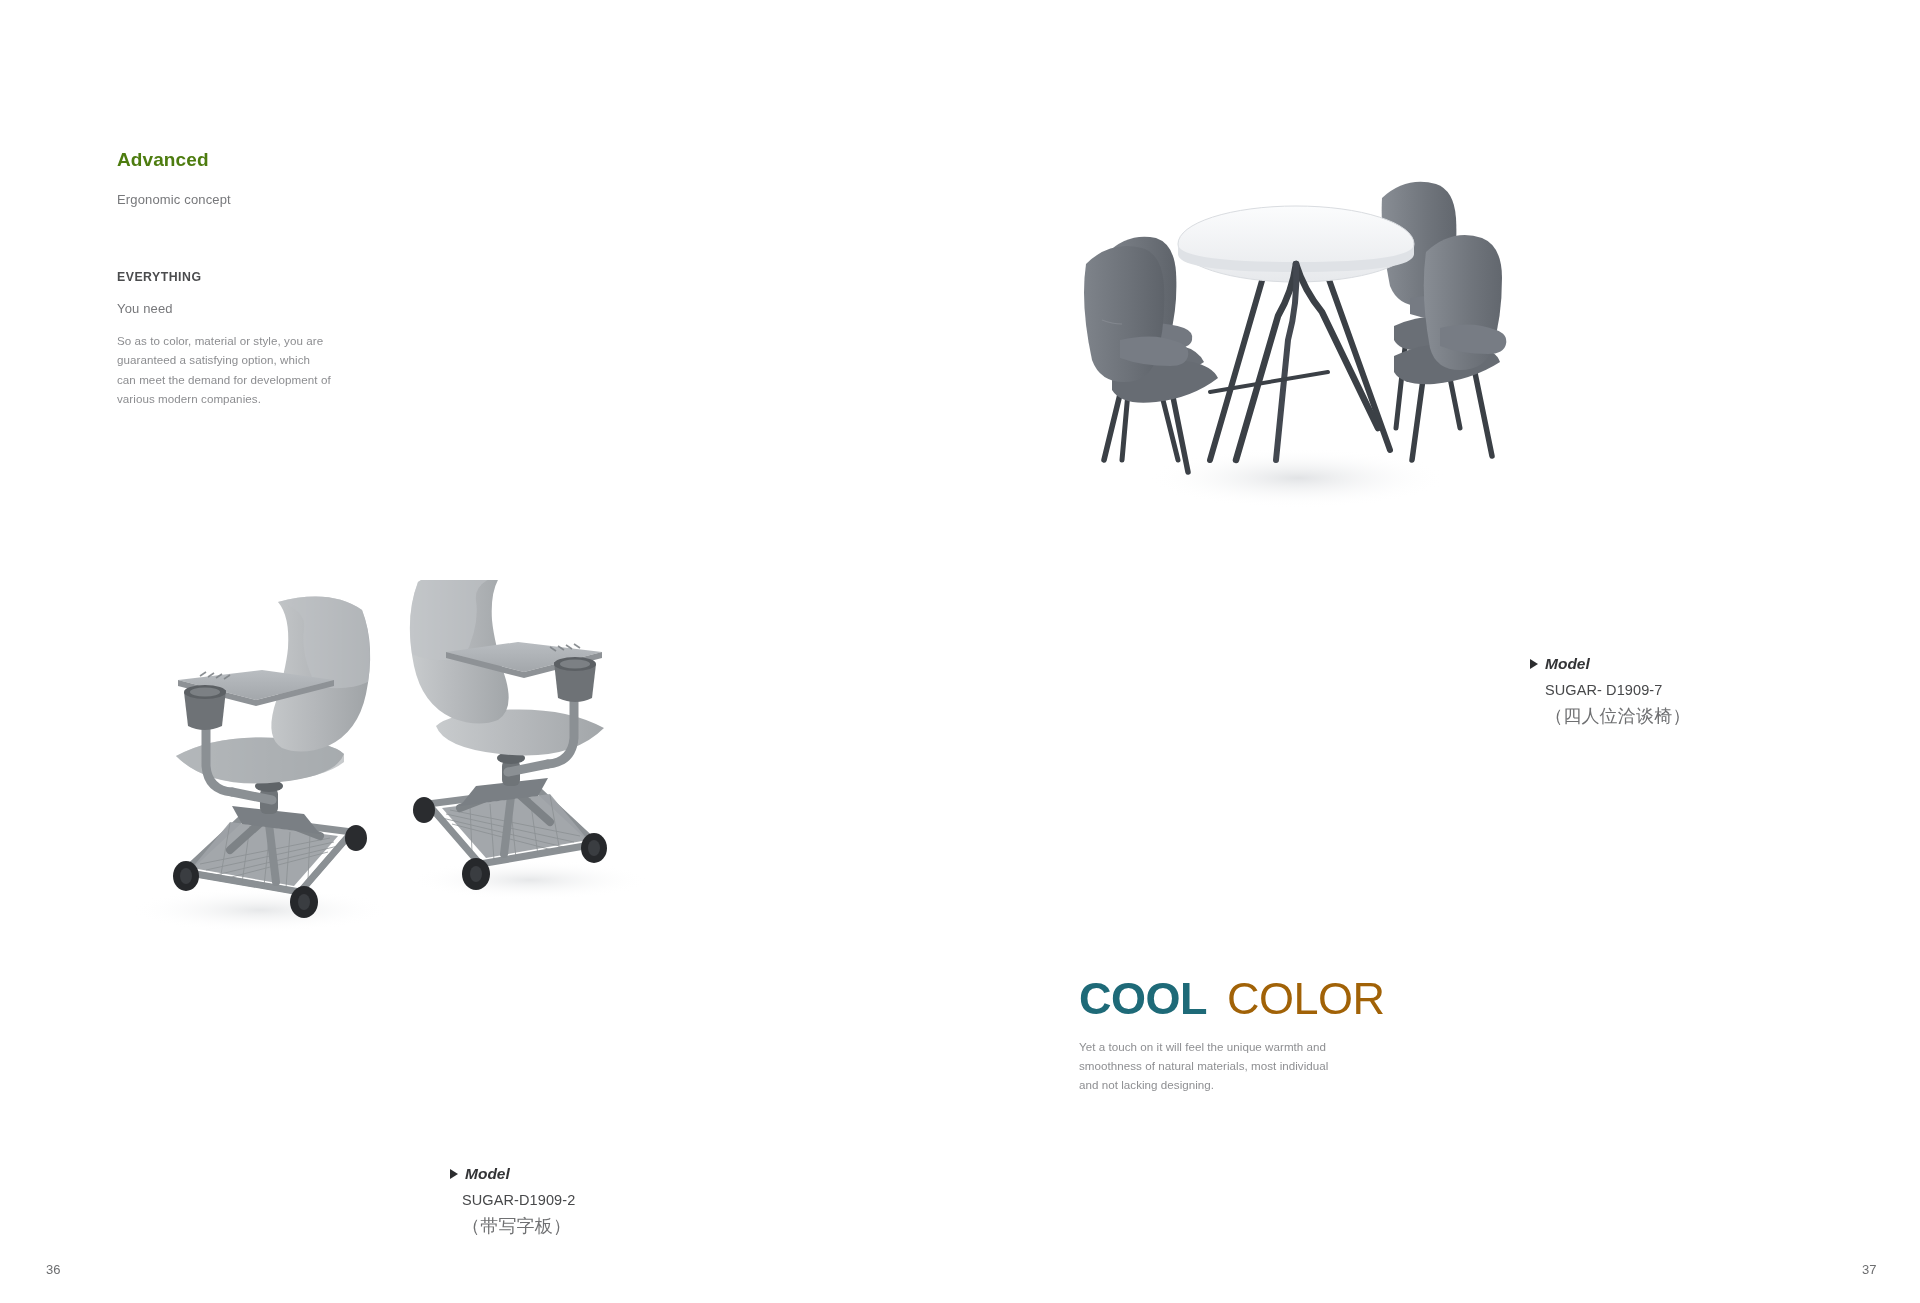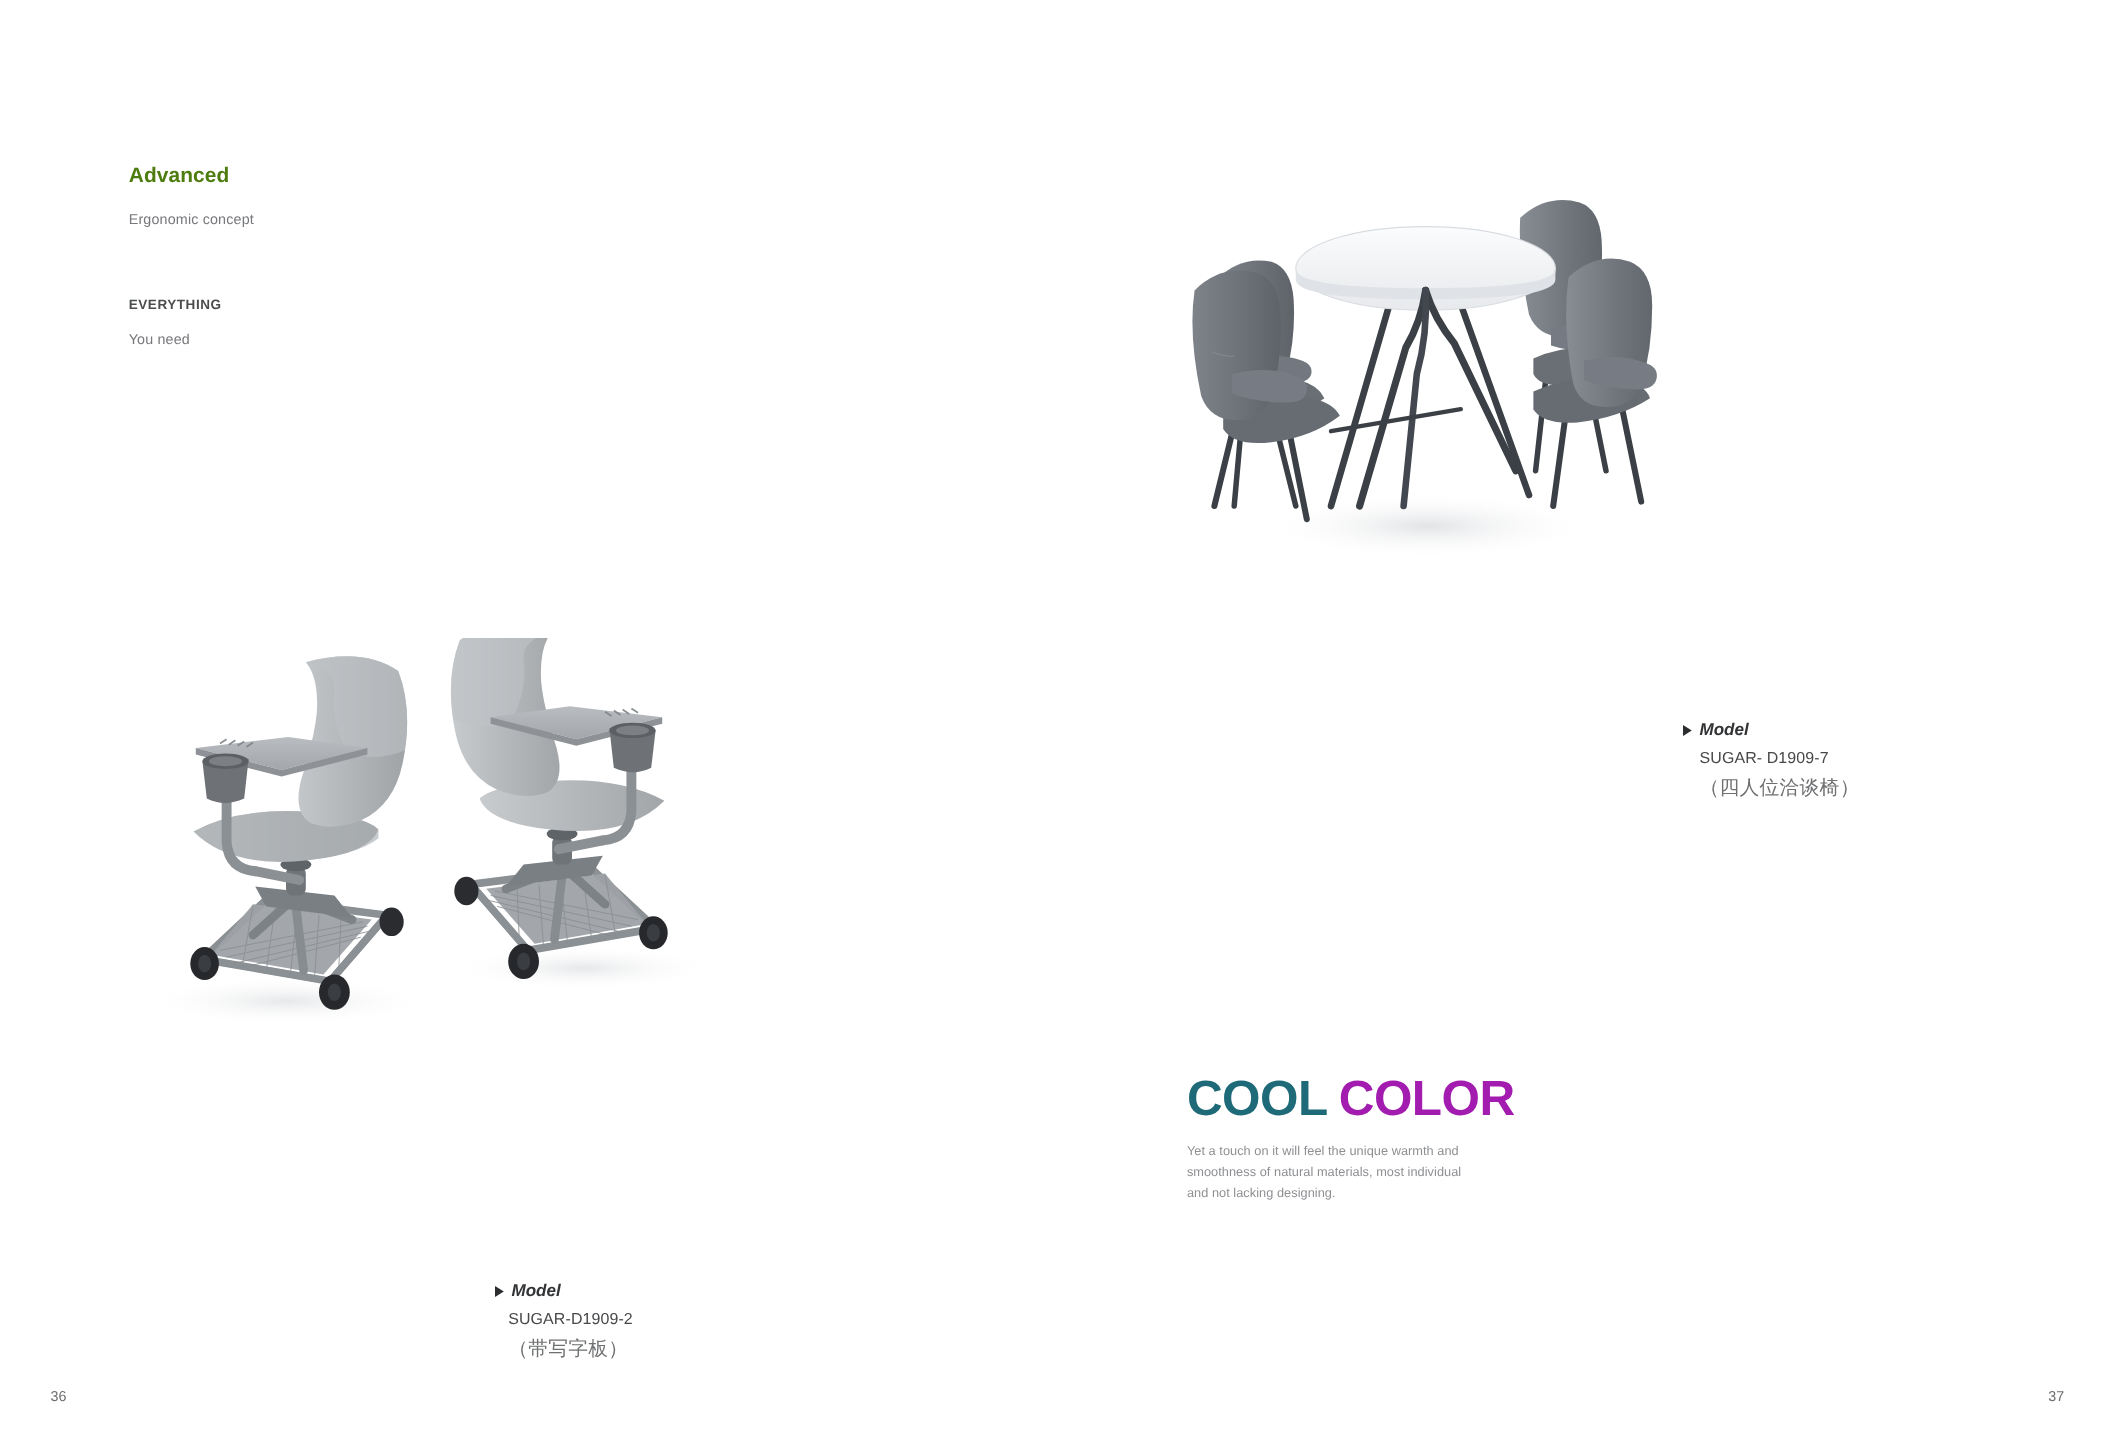--- a/index.html
+++ b/index.html
@@ -117,21 +117,21 @@
     width: 300px;
   }
   .cool-title {
     font-size: 45px;
     line-height: 1.05;
     letter-spacing: -0.5px;
     margin: 0 0 16px 0;
     white-space: nowrap;
   }
   .cool-word  { font-weight: bold; color: #1e6a78; }
-  .color-word { font-weight: bold; color: #a21caf; margin-left: 10px; }
+  .color-word { font-weight: normal; color: #a16207; margin-left: 20px; }
   .cool-copy {
     font-size: 11.6px;
     line-height: 1.63;
     color: #8e8f92;
     letter-spacing: 0.04px;
   }
   .cool-copy span { display: block; }
 
   
   .page-number {
@@ -167,20 +167,26 @@
 <body>
 
 <div class="page">
 
   <div class="text-block">
     <h1 class="heading-advanced">Advanced</h1>
     <h2 class="subheading">Ergonomic concept</h2>
     <div class="block-gap"></div>
     <h3 class="heading-everything">EVERYTHING</h3>
     <h2 class="subheading">You need</h2>
+    <p class="body-copy">
+      <span>So as to color, material or style, you are</span>
+      <span>guaranteed a satisfying option, which</span>
+      <span>can meet the demand for development of</span>
+      <span>various modern companies.</span>
+    </p>
   </div>
 
   <div class="photo-table">
     <svg viewBox="0 0 460 370" xmlns="http://www.w3.org/2000/svg">
       <defs>
         <linearGradient id="tblTop" x1="0" y1="0" x2="0" y2="1">
           <stop offset="0%" stop-color="#fbfcfd"></stop>
           <stop offset="100%" stop-color="#e7e9ec"></stop>
         </linearGradient>
         <linearGradient id="shellA" x1="0" y1="0" x2="1" y2="0">

